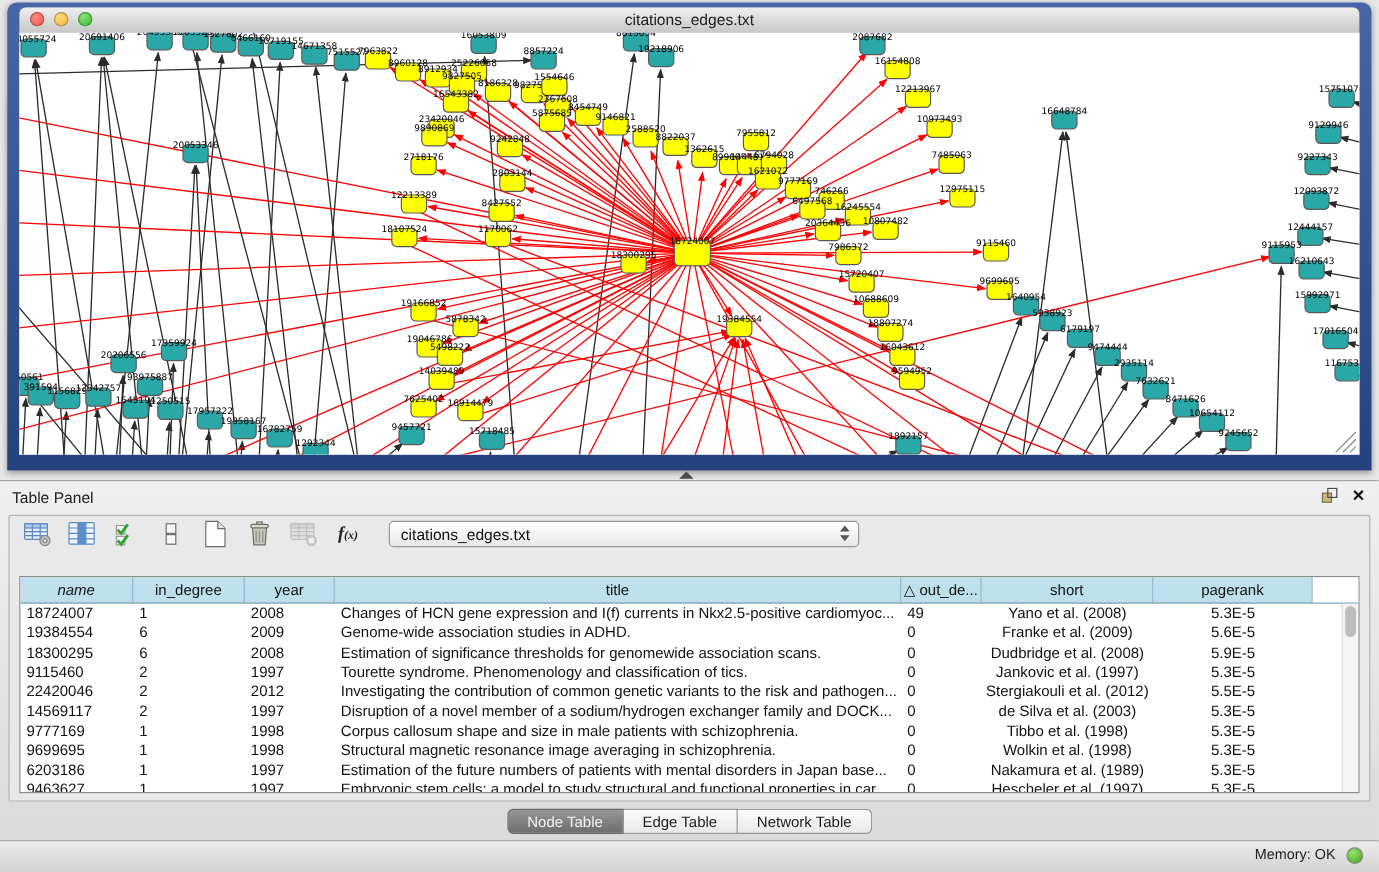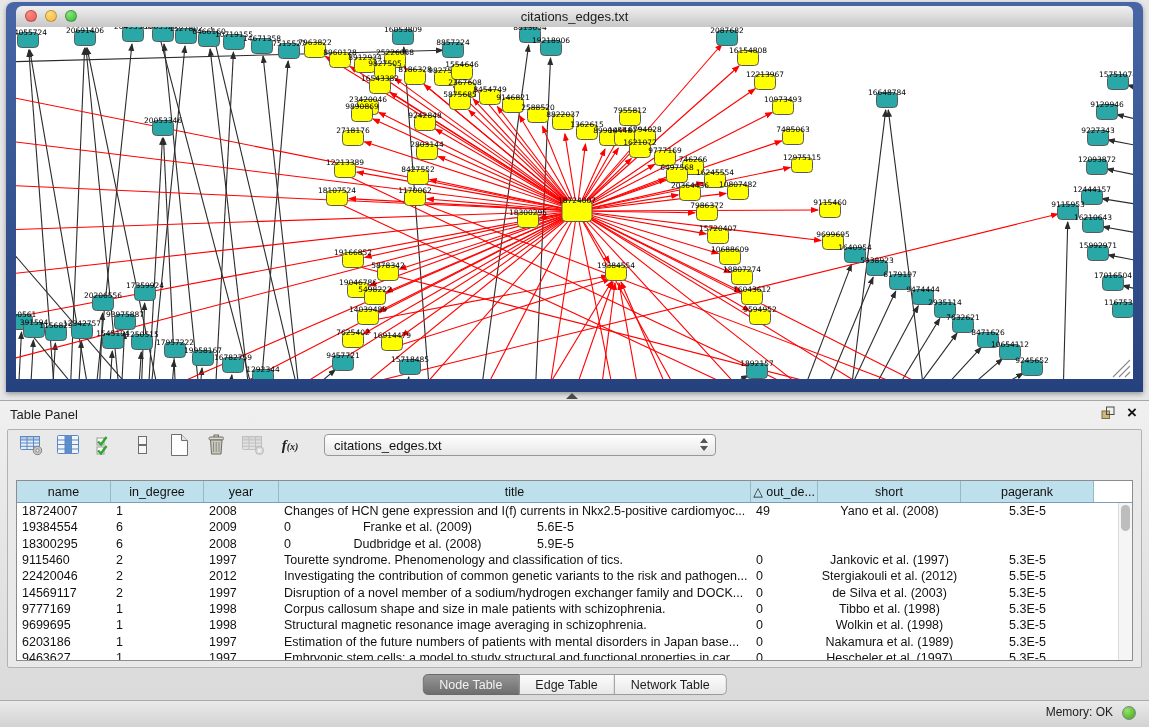--- a/index.html
+++ b/index.html
@@ -547,21 +547,21 @@
         <span>citations_edges.txt</span>
         <span class="combo-arrows">
             <div class="arr-up"></div>
             <div class="arr-dn"></div>
           </span>
       </div>
     </div>
 
     <div class="dtable">
       <div class="thead" id="thead">
-          <div class="th" style="width: 94px; flex: 0 0 auto;">name</div>
+          <div class="th" style="width: 94px; flex: 0 0 auto; font-style: italic;">name</div>
           <div class="th" style="width: 93px; flex: 0 0 auto;">in_degree</div>
           <div class="th" style="width: 75px; flex: 0 0 auto;">year</div>
           <div class="th" style="width: 472px; flex: 0 0 auto;">title</div>
           <div class="th" style="width: 67px; flex: 0 0 auto;">△ out_de...</div>
           <div class="th" style="width: 143px; flex: 0 0 auto;">short</div>
           <div class="th" style="width: 133px; flex: 0 0 auto;">pagerank</div>
           <div class="th filler"></div>
         </div>
       <div class="tbody" id="tbody">
 
@@ -571,28 +571,30 @@
             <div class="td al" style="width: 75px;">2008</div>
             <div class="td al" style="width: 472px;">Changes of HCN gene expression and I(f) currents in Nkx2.5-positive cardiomyoc...</div>
             <div class="td al" style="width: 67px;">49</div>
             <div class="td ac" style="width: 143px;">Yano et al. (2008)</div>
             <div class="td ac" style="width: 133px;">5.3E-5</div>
           </div>
           <div class="tr">
             <div class="td al" style="width: 94px;">19384554</div>
             <div class="td al" style="width: 93px;">6</div>
             <div class="td al" style="width: 75px;">2009</div>
+            <div class="td al" style="width: 472px;">Genome-wide association studies in ADHD.</div>
             <div class="td al" style="width: 67px;">0</div>
             <div class="td ac" style="width: 143px;">Franke et al. (2009)</div>
             <div class="td ac" style="width: 133px;">5.6E-5</div>
           </div>
           <div class="tr">
             <div class="td al" style="width: 94px;">18300295</div>
             <div class="td al" style="width: 93px;">6</div>
             <div class="td al" style="width: 75px;">2008</div>
+            <div class="td al" style="width: 472px;">Estimation of significance thresholds for genomewide association scans.</div>
             <div class="td al" style="width: 67px;">0</div>
             <div class="td ac" style="width: 143px;">Dudbridge et al. (2008)</div>
             <div class="td ac" style="width: 133px;">5.9E-5</div>
           </div>
           <div class="tr">
             <div class="td al" style="width: 94px;">9115460</div>
             <div class="td al" style="width: 93px;">2</div>
             <div class="td al" style="width: 75px;">1997</div>
             <div class="td al" style="width: 472px;">Tourette syndrome. Phenomenology and classification of tics.</div>
             <div class="td al" style="width: 67px;">0</div>

